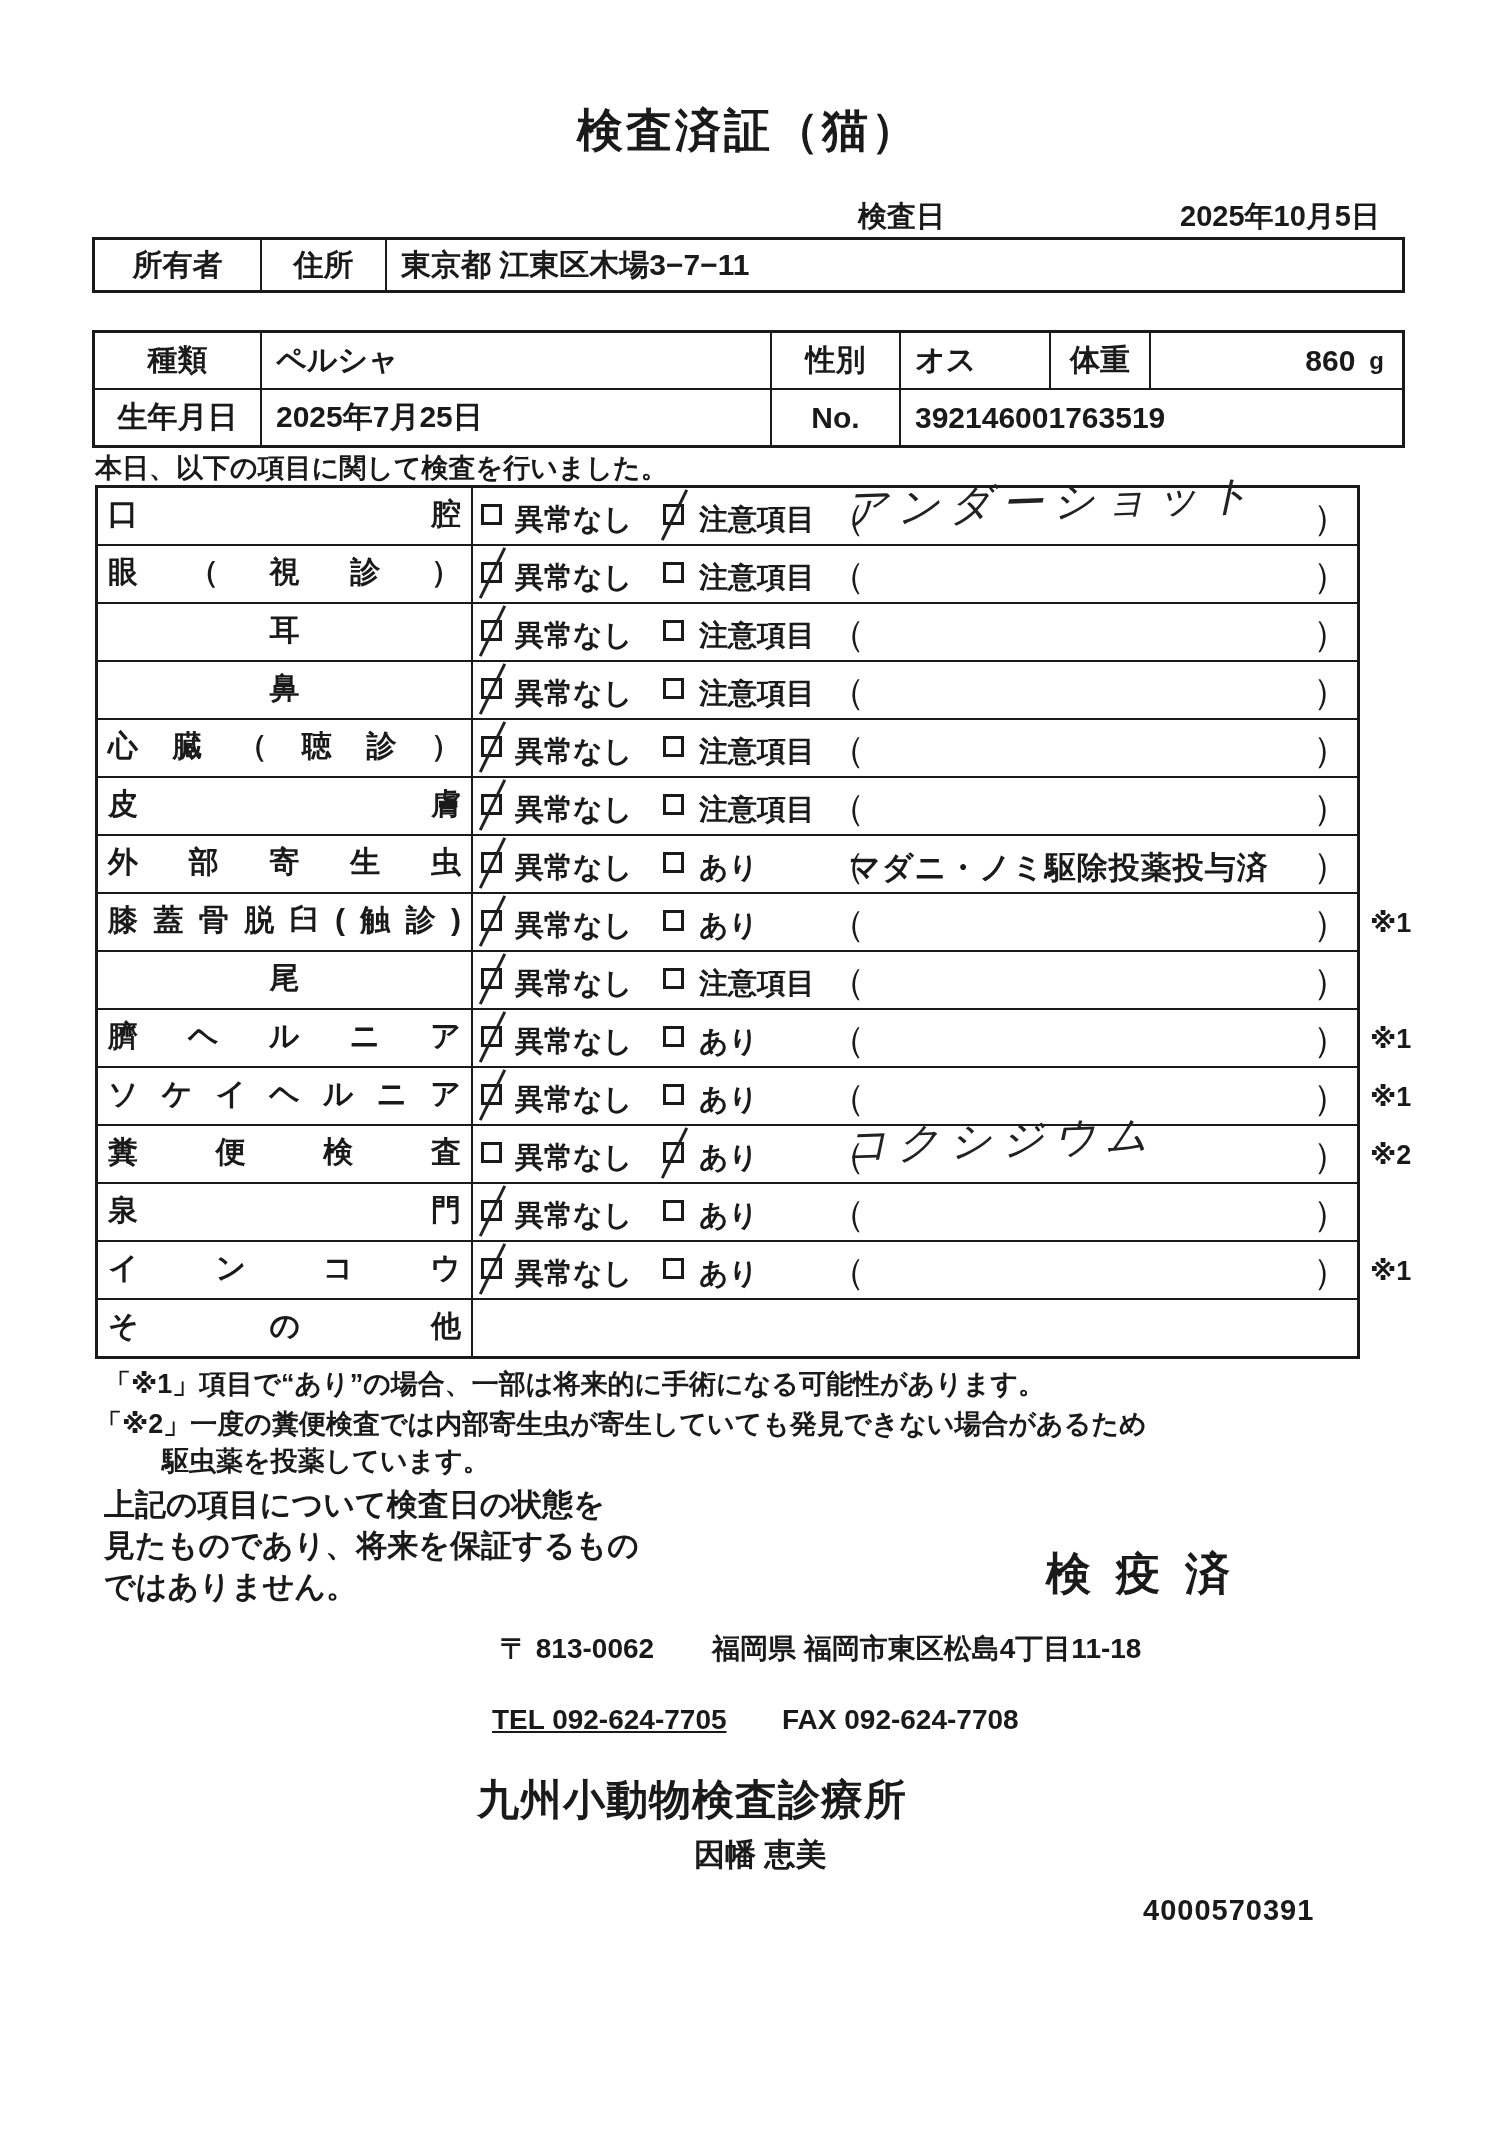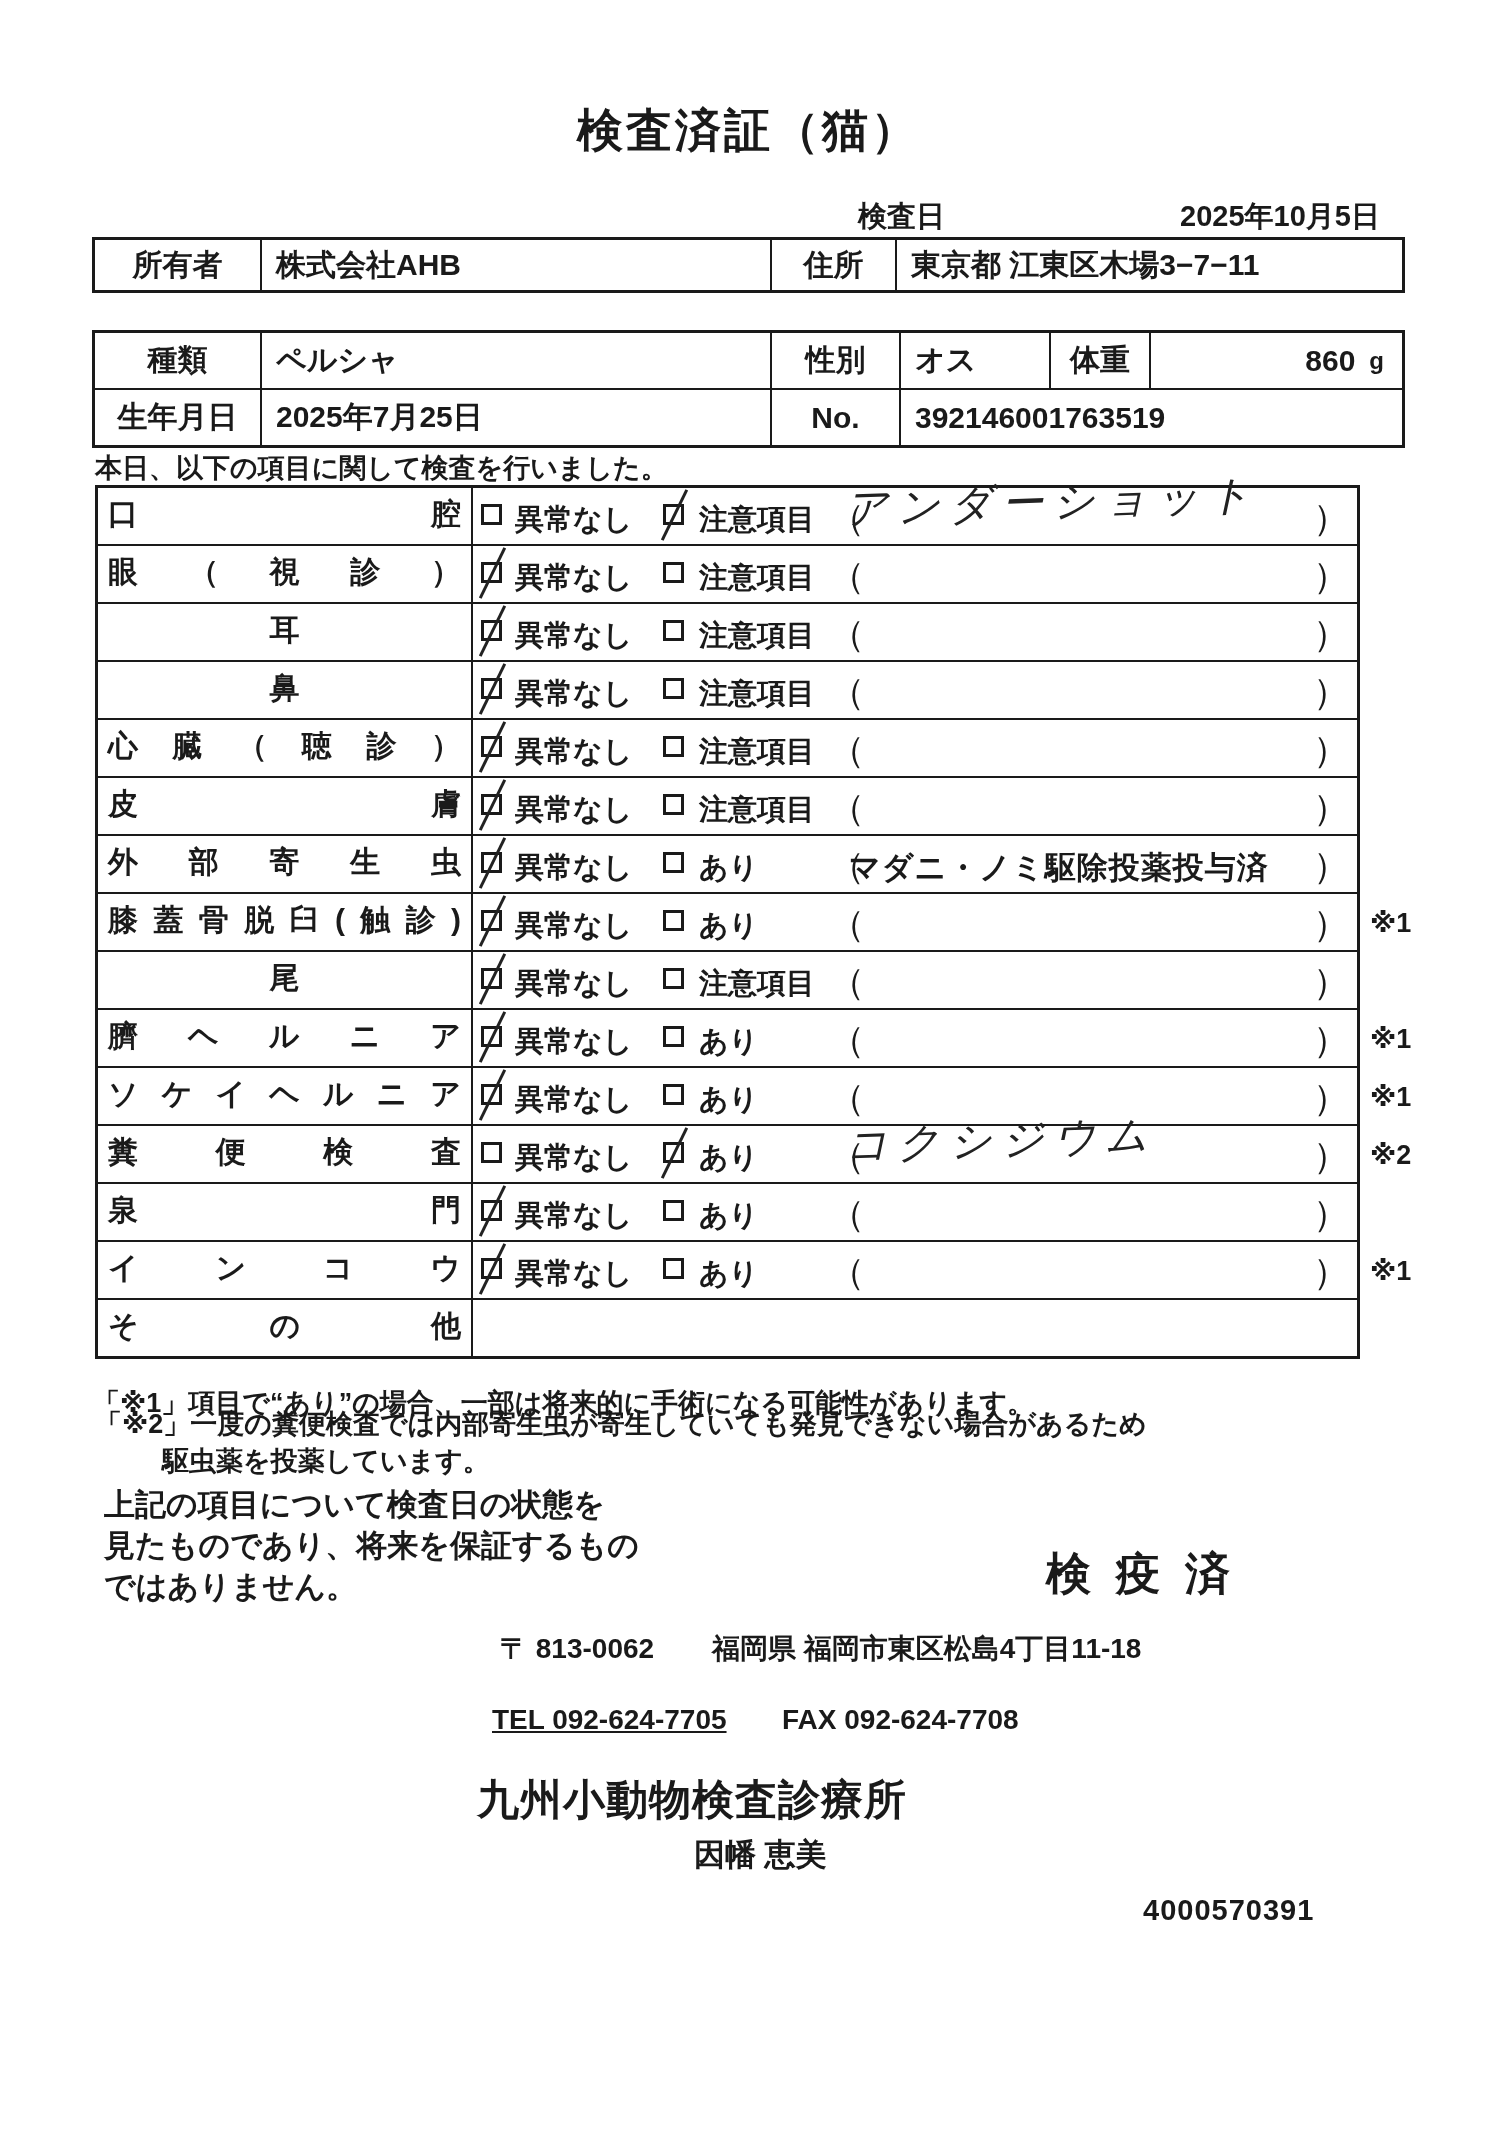--- a/index.html
+++ b/index.html
@@ -55,21 +55,21 @@
   .cl-opt { position:absolute; top:12px; font-size:29px; font-weight:600; white-space:nowrap; }
   .cl-paren { position:absolute; top:6px; font-size:36px; font-weight:500; }
   .note-hand { position:absolute; left:372px; top:-14px; font-size:42px; font-style:italic;
                font-weight:400; letter-spacing:9px; transform:rotate(-2deg);
                white-space:nowrap; color:#222; z-index:2; }
   .note-print { position:absolute; left:376px; top:11px; font-size:31px; font-weight:700;
                 letter-spacing:1px; white-space:nowrap; }
   .cl-mark { position:absolute; left:1272px; top:13px; font-size:27px; font-weight:700; }
 
   .fn { font-size:27px; font-weight:600; }
-  .fn1 { left:93px; top:1366px;margin-top:19px; } .fn2 { left:95px; top:1406px; } .fn3 { left:162px; top:1443px; }
+  .fn1 { left:104px; top:1366px; } .fn2 { left:95px; top:1406px; } .fn3 { left:162px; top:1443px; }
 
   .disclaimer { left:104px; top:1484px; font-size:31px; font-weight:700; line-height:41px; }
   .stamp { left:1046px; top:1544px; font-size:45px; font-weight:600; letter-spacing:6px; }
 
   .postal-code { left:500px; top:1630px; font-size:28px; font-weight:600; }
   .postal-addr { left:712px; top:1630px; font-size:28px; font-weight:600; }
   .tel { left:492px; top:1704px; font-size:28px; font-weight:600;text-decoration:underline; }
   .fax { left:782px; top:1704px; font-size:28px; font-weight:600; }
   .clinic { left:477px; top:1772px; font-size:42px; font-weight:600; letter-spacing:1px; }
   .examiner { left:694px; top:1834px; font-size:31px; font-weight:600; }
@@ -81,21 +81,20 @@
 <div class="page">
 
   <div class="abs title">検査済証（猫）</div>
 
   <span class="abs insp-label">検査日</span>
   <span class="abs insp-value">2025年10月5日</span>
 
   <div class="tbl owner-tbl">
     <div class="tbl-row">
       <div class="cell lab w153">所有者</div>
-      <div class="cell val w510">株式会社AHB</div>
       <div class="cell lab w125">住所</div>
       <div class="cell val grow">東京都 江東区木場3−7−11</div>
     </div>
   </div>
 
   <div class="tbl animal-tbl">
     <div class="tbl-row">
       <div class="cell lab w153">種類</div>
       <div class="cell val w510">ペルシャ</div>
       <div class="cell lab w115">性別</div>

